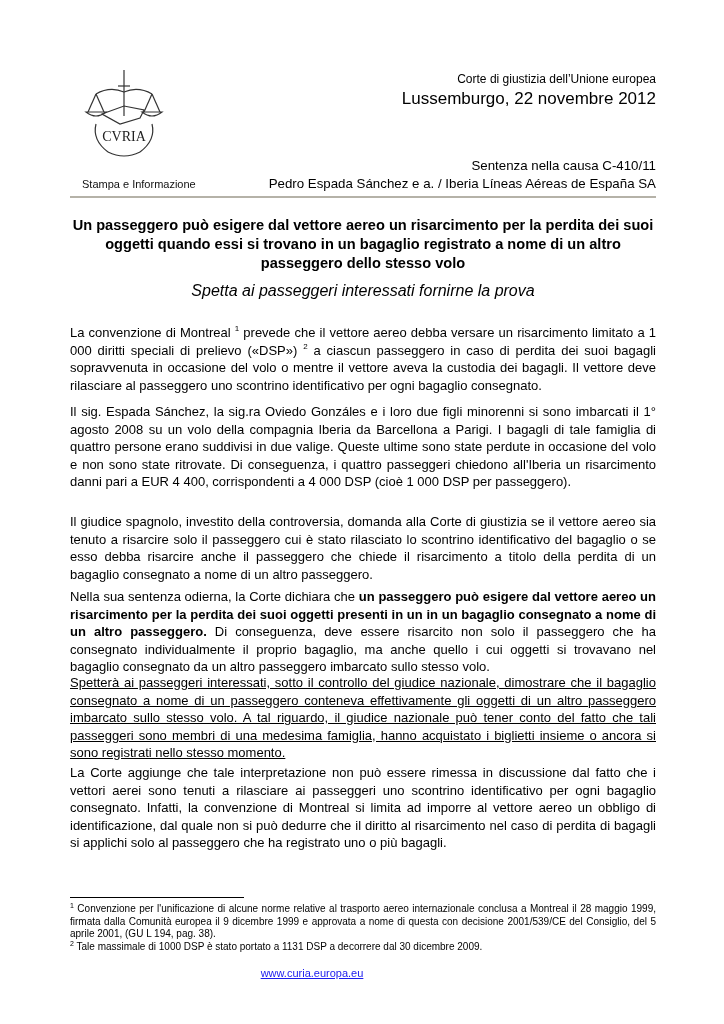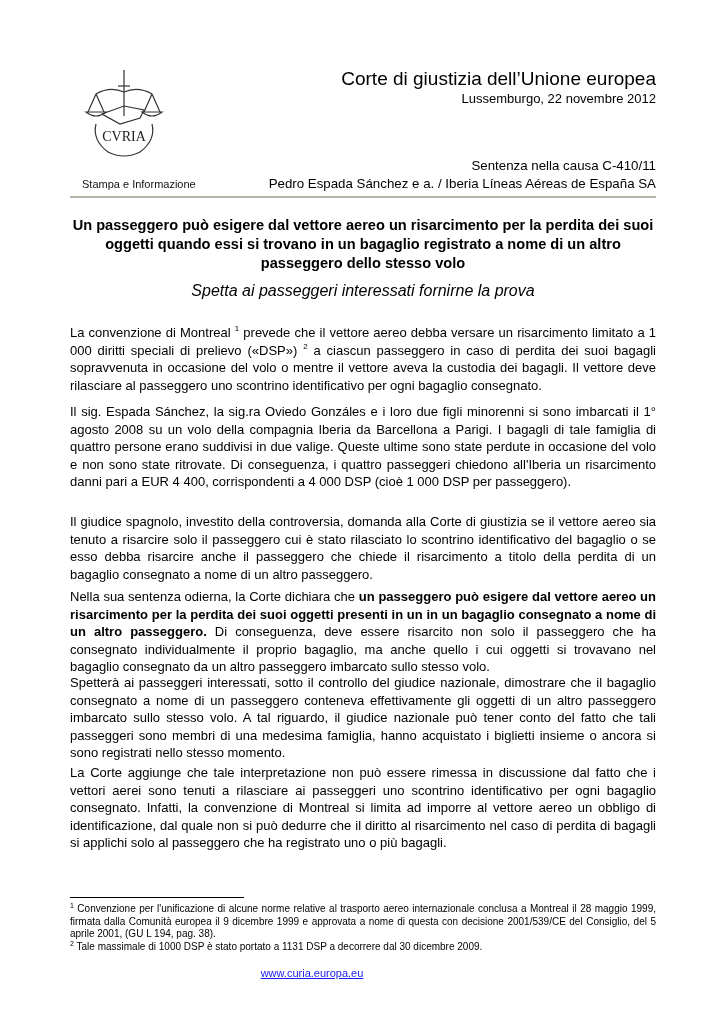--- a/index.html
+++ b/index.html
@@ -1,23 +1,23 @@
 <!DOCTYPE html>
 <html><head>
 <meta charset="utf-8">
 <style>
   html, body { margin: 0; padding: 0; background: #ffffff; }
   body { width: 724px; height: 1024px; position: relative; overflow: hidden;
          font-family: "Liberation Sans", sans-serif; color: #000; }
   .logo { position: absolute; left: 82px; top: 66px; width: 80px; width: 84px; height: 96px; }
   .press-office { position: absolute; left: 82px; top: 178px; font-size: 11px; color: #111; }
   .header-right { position: absolute; right: 68px; top: 69px; text-align: right; }
-  .court-name { font-size: 19px; line-height: 20px; text-align: right; }
+  .court-name { font-size: 12px; line-height: 20px; text-align: right; }
   .press-release { font-size: 14.5px; font-weight: bold; line-height: 21px; }
-  .date-line { font-size: 13px; line-height: 20px; }
+  .date-line { font-size: 17px; line-height: 20px; }
   .case-block { position: absolute; right: 68px; top: 157px; text-align: right; font-size: 13.3px; line-height: 18px; margin-left: 12px; }
   .header-rule { position: absolute; left: 70px; top: 196px; width: 586px; height: 2px; background: #b5b2a8; }
   .headline { position: absolute; left: 70px; top: 216px; width: 586px; text-align: center;
               font-weight: bold; font-size: 14.6px; line-height: 19px; }
   .subtitle { position: absolute; left: 70px; top: 282px; width: 586px; text-align: center;
               font-style: italic; font-size: 16px; }
   .body-text { position: absolute; left: 70px; width: 586px; font-size: 13px; line-height: 17.5px;
                text-align: justify; }
   .body-text p { margin: 0; }
   sup { font-size: 8px; vertical-align: 6px; line-height: 0; }
@@ -71,21 +71,21 @@
 </div>
 <div class="body-text" style="top:403px;">
   <p>Il sig. Espada Sánchez, la sig.ra Oviedo Gonzáles e i loro due figli minorenni si sono imbarcati il 1° agosto 2008 su un volo della compagnia Iberia da Barcellona a Parigi. I bagagli di tale famiglia di quattro persone erano suddivisi in due valige. Queste ultime sono state perdute in occasione del volo e non sono state ritrovate. Di conseguenza, i quattro passeggeri chiedono all'Iberia un risarcimento danni pari a EUR 4 400, corrispondenti a 4 000 DSP (cioè 1 000 DSP per passeggero).</p>
 </div>
 <div class="body-text" style="top:513px;">
   <p>Il giudice spagnolo, investito della controversia, domanda alla Corte di giustizia se il vettore aereo sia tenuto a risarcire solo il passeggero cui è stato rilasciato lo scontrino identificativo del bagaglio o se esso debba risarcire anche il passeggero che chiede il risarcimento a titolo della perdita di un bagaglio consegnato a nome di un altro passeggero.</p>
 </div>
 <div class="body-text" style="top:588px;">
   <p><span>Nella sua sentenza odierna, la Corte dichiara che </span><b>un passeggero può esigere dal vettore aereo un risarcimento per la perdita dei suoi oggetti presenti in un in un bagaglio consegnato a nome di un altro passeggero.</b><span> Di conseguenza, deve essere risarcito non solo il passeggero che ha consegnato individualmente il proprio bagaglio, ma anche quello i cui oggetti si trovavano nel bagaglio consegnato da un altro passeggero imbarcato sullo stesso volo.</span></p>
 </div>
-<div class="body-text" style="top:674px;">
+<div class="body-text" style="top:674px;text-decoration:underline;">
   <p>Spetterà ai passeggeri interessati, sotto il controllo del giudice nazionale, dimostrare che il bagaglio consegnato a nome di un passeggero conteneva effettivamente gli oggetti di un altro passeggero imbarcato sullo stesso volo. A tal riguardo, il giudice nazionale può tener conto del fatto che tali passeggeri sono membri di una medesima famiglia, hanno acquistato i biglietti insieme o ancora si sono registrati nello stesso momento.</p>
 </div>
 <div class="body-text" style="top:764px;">
   <p>La Corte aggiunge che tale interpretazione non può essere rimessa in discussione dal fatto che i vettori aerei sono tenuti a rilasciare ai passeggeri uno scontrino identificativo per ogni bagaglio consegnato. Infatti, la convenzione di Montreal si limita ad imporre al vettore aereo un obbligo di identificazione, dal quale non si può dedurre che il diritto al risarcimento nel caso di perdita di bagagli si applichi solo al passeggero che ha registrato uno o più bagagli.</p>
 </div>
 
 <div class="fn-rule"></div>
 <div class="footnotes">
   <p><sup>1</sup><span> Convenzione per l'unificazione di alcune norme relative al trasporto aereo internazionale conclusa a Montreal il 28 maggio 1999, firmata dalla Comunità europea il 9 dicembre 1999 e approvata a nome di questa con decisione 2001/539/CE del Consiglio, del 5 aprile 2001, (GU L 194, pag. 38).</span></p>
   <p><sup>2</sup><span> Tale massimale di 1000 DSP è stato portato a 1131 DSP a decorrere dal 30 dicembre 2009.</span></p>

